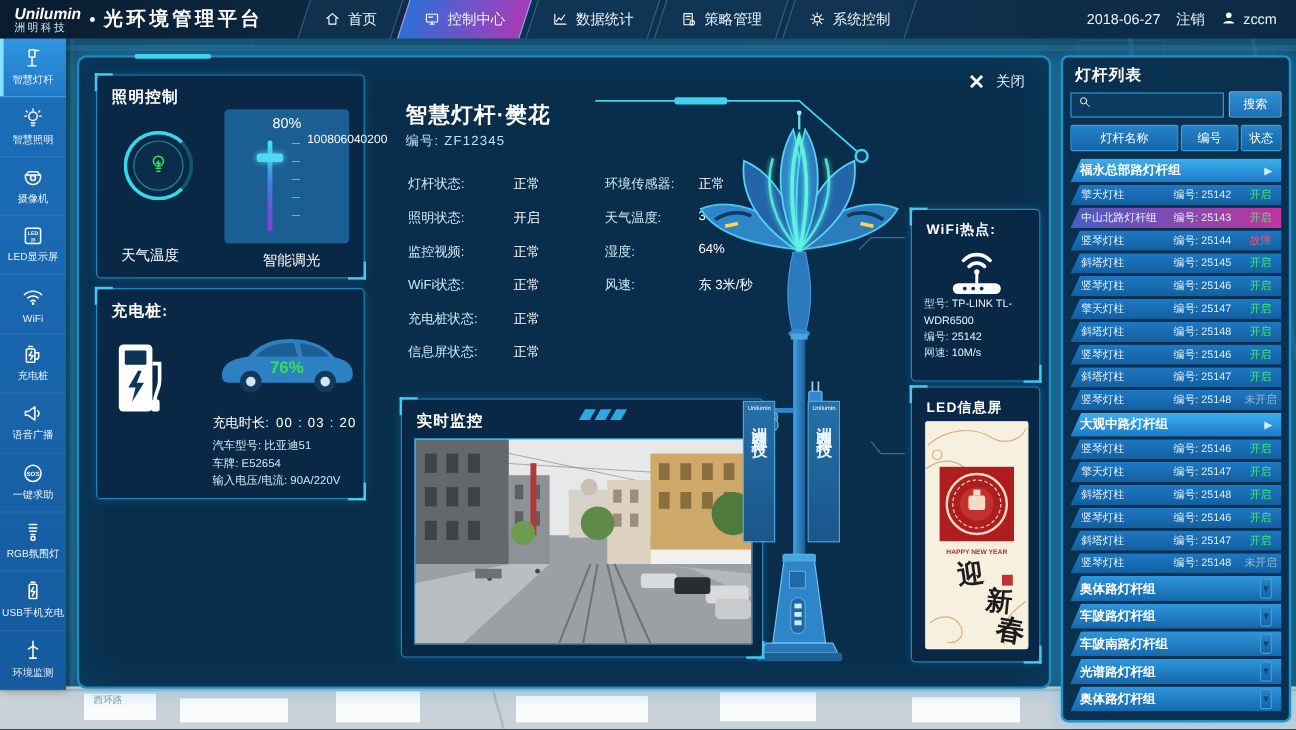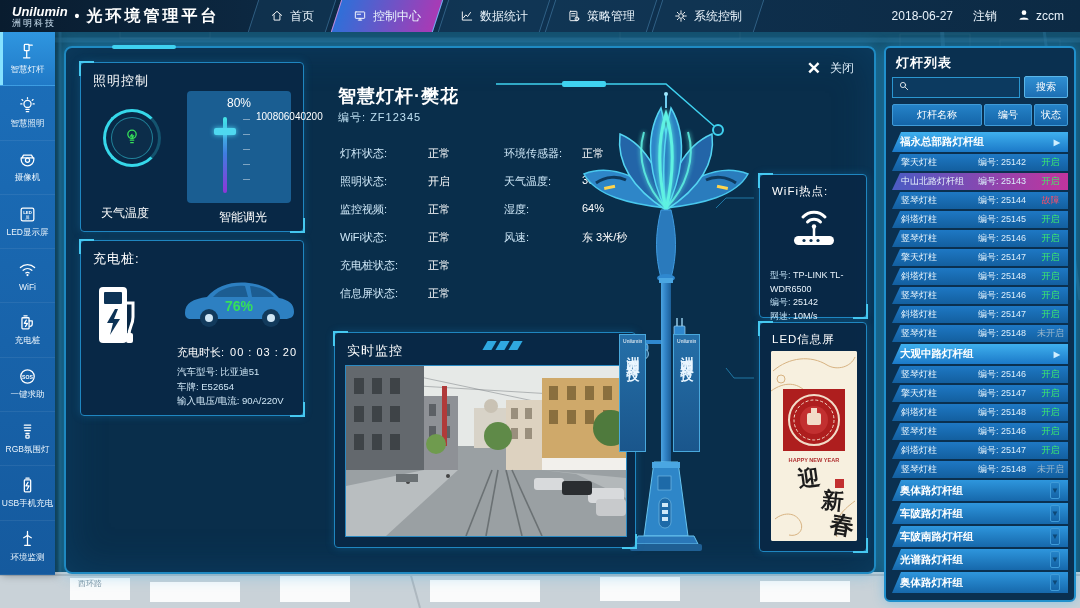--- a/index.html
+++ b/index.html
@@ -16,21 +16,21 @@
   .brand-en{font-size:13px;font-weight:bold;font-style:italic;color:#fff}
   .brand-cn{font-size:9px;color:#cfe4f4;letter-spacing:2px;margin-top:1px}
   .brand-dot{color:#fff;font-size:14px;font-weight:bold}
   .brand-product{font-size:16px;font-weight:bold;color:#fff;letter-spacing:3px}
   .nav{display:flex;height:32px;margin-left:28px}
   .nav-item{height:32px;transform:skewX(-18deg);border:1px solid rgba(110,180,230,.35);border-top:none;border-bottom:none;
     margin-left:5px;background:rgba(18,56,88,.55);cursor:pointer}
   .nav-item.active{background:linear-gradient(90deg,#2f6fd8,#a93ab5);border-color:rgba(190,220,255,.55)}
   .nav-inner{transform:skewX(18deg);display:flex;align-items:center;gap:6px;height:100%;padding:0 16px;color:#eaf4fc;font-size:12px;white-space:nowrap}
   .nav-inner svg{width:14px;height:14px}
-  .top-right{margin-left:auto;display:flex;align-items:center;gap:20px;padding-right:16px;color:#eaf4fc;font-size:12px}
+  .top-right{margin-left:auto;display:flex;align-items:center;gap:13px;padding-right:16px;color:#eaf4fc;font-size:12px}
   .top-user{display:flex;align-items:center;gap:5px}
   .top-user svg{width:14px;height:14px}
   
   .sidebar{position:absolute;left:0;top:32px;width:55px;height:543px;z-index:30;display:flex;flex-direction:column;
     background:linear-gradient(180deg,#1c6fba,#155a9e);box-shadow:2px 0 8px rgba(0,0,0,.35)}
   .sb-item{flex:1;display:flex;flex-direction:column;align-items:center;justify-content:center;gap:3px;color:#eaf4fc;
     font-size:8.5px;cursor:pointer;border-bottom:1px solid rgba(255,255,255,.07);white-space:nowrap}
   .sb-item.active{background:linear-gradient(180deg,#2f96e0,#2079c6);box-shadow:inset 3px 0 0 #86e2ff}
   .sb-icon{display:flex}
   .sb-icon svg{width:19px;height:19px}
@@ -39,21 +39,21 @@
     background:rgba(9,45,74,.96);border:2px solid #1f8ac2;
     box-shadow:0 0 16px rgba(40,170,235,.45), inset 0 0 40px rgba(18,95,150,.3)}
   .deco-bar{position:absolute;top:-3px;left:46px;width:64px;height:4px;background:#3fd2f0;border-radius:2px}
   .close-btn{position:absolute;right:20px;top:12px;display:flex;align-items:center;gap:9px;color:#fff;cursor:pointer;z-index:5}
   .close-x{font-size:17px;font-weight:bold;line-height:1}
   .close-lbl{font-size:12px;color:#dcecf8}
   .panel{position:absolute;background:rgba(9,40,70,.9);border:1px solid #1f86c0;border-radius:4px;
     box-shadow:0 0 8px rgba(30,150,220,.28)}
   .panel::before{content:"";position:absolute;top:-2px;left:-2px;width:13px;height:13px;border-top:2px solid #46c8f0;border-left:2px solid #46c8f0}
   .panel::after{content:"";position:absolute;bottom:-2px;right:-2px;width:13px;height:13px;border-bottom:2px solid #46c8f0;border-right:2px solid #46c8f0}
-  .p-title{position:absolute;left:12px;top:9px;font-size:13px;font-weight:normal;color:#fff;letter-spacing:1px}
+  .p-title{position:absolute;left:12px;top:9px;font-size:13px;font-weight:bold;color:#fff;letter-spacing:1px}
   
   .lighting{left:14px;top:14px;width:224px;height:170px}
   .ring{position:absolute;left:22px;top:46px;width:58px;height:58px;border-radius:50%;
     border:3px solid #36d8ea;border-right-color:rgba(54,216,234,.25);display:flex;align-items:center;justify-content:center;cursor:pointer}
   .ring-in{width:42px;height:42px;border-radius:50%;border:1px solid rgba(54,216,234,.5);background:#0c2d4a;
     display:flex;align-items:center;justify-content:center}
   .ring-in svg{width:20px;height:20px}
   .switch-lbl{position:absolute;left:20px;top:142px;font-size:12px;color:#fff}
   .slider-box{position:absolute;right:12px;top:28px;width:104px;height:112px;background:#1a5e92;border-radius:4px}
   .slider-val{position:absolute;top:5px;width:100%;text-align:center;font-size:12px;color:#fff}
@@ -85,21 +85,21 @@
   .sval{color:#fff}
   
   .video{left:268px;top:284px;width:302px;height:216px}
   .chev{position:absolute;top:8px;left:150px;display:flex;gap:4px}
   .chev i{width:9px;height:9px;background:#2fa8e0;transform:skewX(-30deg)}
   .photo{position:absolute;left:10px;top:32px;width:282px;height:172px;border:1px solid #2b8ac2;background:#9aa0a3;overflow:hidden}
   .photo svg{display:block}
   
   .wifi-p{left:693px;top:126px;width:108px;height:144px}
   .wifi-router{position:absolute;left:30px;top:28px}
-  .wifi-info{position:absolute;left:10px;top:94px;font-size:9px;color:#eaf4fc;line-height:1.5}
+  .wifi-info{position:absolute;left:10px;top:72px;font-size:9px;color:#eaf4fc;line-height:1.5}
   .wifi-info .lb{color:#bfdef2}
   
   .led-p{left:693px;top:274px;width:108px;height:230px}
   .poster{position:absolute;left:11px;top:28px;width:86px;height:190px;background:#f7f0df;border-radius:2px;overflow:hidden}
   
   .pole-wrap{position:absolute;left:500px;top:40px;width:200px;height:482px;pointer-events:none}
   .banner{position:absolute;width:27px;height:118px;background:linear-gradient(180deg,#256fa8,#1a568c);
     border:1px solid #49a8dc;display:flex;flex-direction:column;align-items:center;padding-top:3px;z-index:6}
   .banner.b1{left:553px;top:286px}
   .banner.b2{left:607px;top:286px}
@@ -304,20 +304,29 @@
       <div class="sb-item ">
     <span class="sb-icon">
           <svg viewBox="0 0 24 24" fill="none" stroke="#fff" stroke-width="1.6" stroke-linecap="round" stroke-linejoin="round">
             <rect x="5" y="6" width="9" height="14" rx="1"></rect>
             <path d="M7.5 3.5h4"></path>
             <path d="M10.5 9l-2.5 4h4l-2.5 4"></path>
             <path d="M14 10 h4 v4 c0 2 -1.5 3 -3 3"></path>
           </svg>
         </span>
     <span class="sb-label">充电桩</span>
+      </div>
+      <div class="sb-item ">
+    <span class="sb-icon">
+          <svg viewBox="0 0 24 24" fill="none" stroke="#fff" stroke-width="1.6" stroke-linecap="round" stroke-linejoin="round">
+            <path d="M4 10 v4 h3 l7 5 V5 L7 10 z"></path>
+            <path d="M17 9 a4.5 4.5 0 0 1 0 6"></path>
+          </svg>
+        </span>
+    <span class="sb-label">语音广播</span>
       </div>
       <div class="sb-item ">
     <span class="sb-icon">
           <svg viewBox="0 0 24 24" fill="none" stroke="#fff" stroke-width="1.6" stroke-linecap="round" stroke-linejoin="round">
             <circle cx="12" cy="12" r="8.5"></circle>
             <text x="12" y="14.6" font-size="6.5" fill="#fff" stroke="none" text-anchor="middle" font-weight="bold">SOS</text>
           </svg>
         </span>
     <span class="sb-label">一键求助</span>
       </div>

